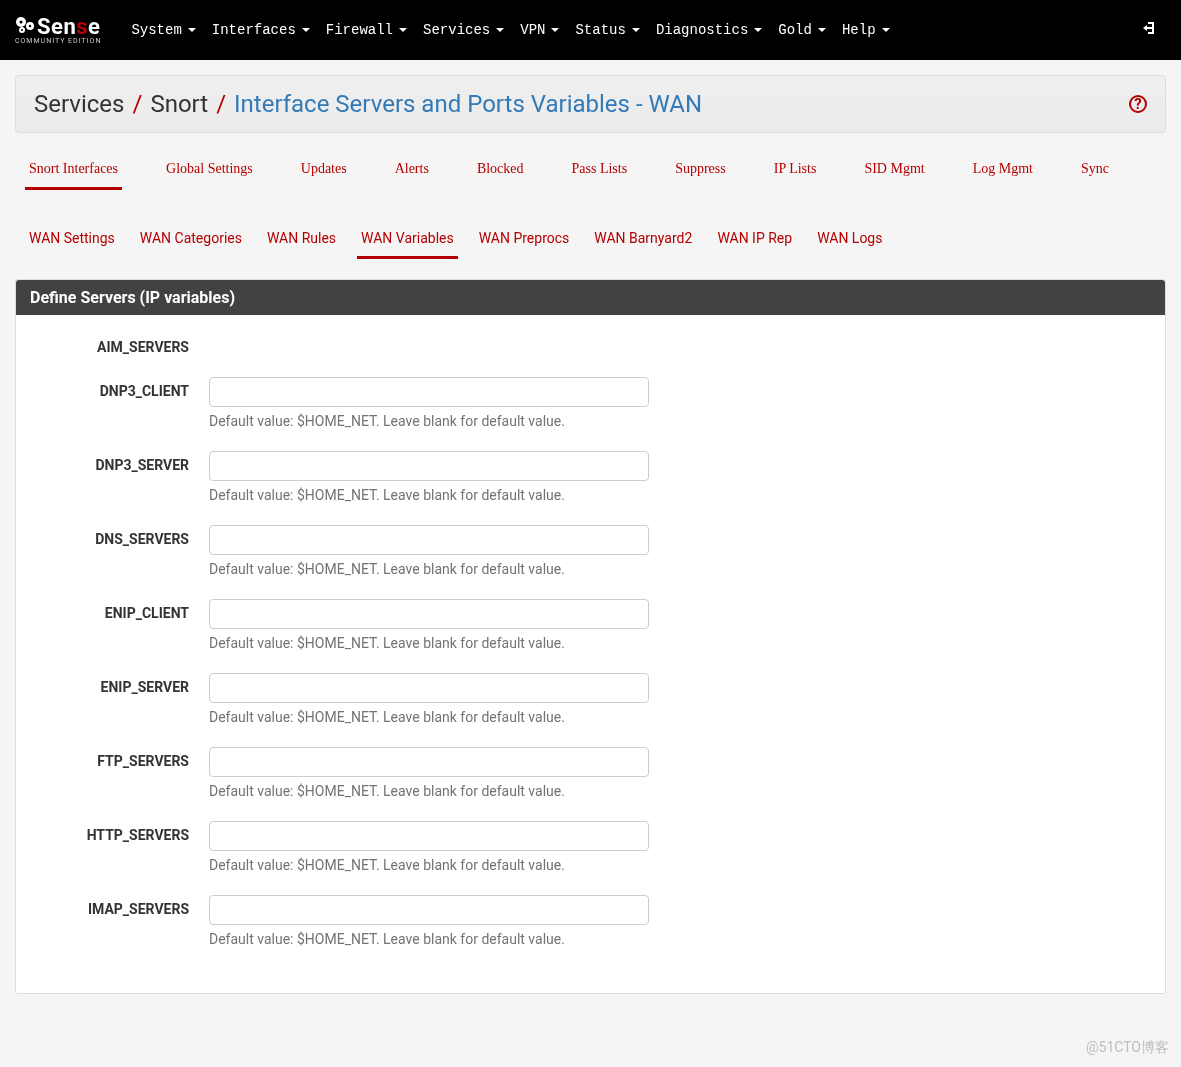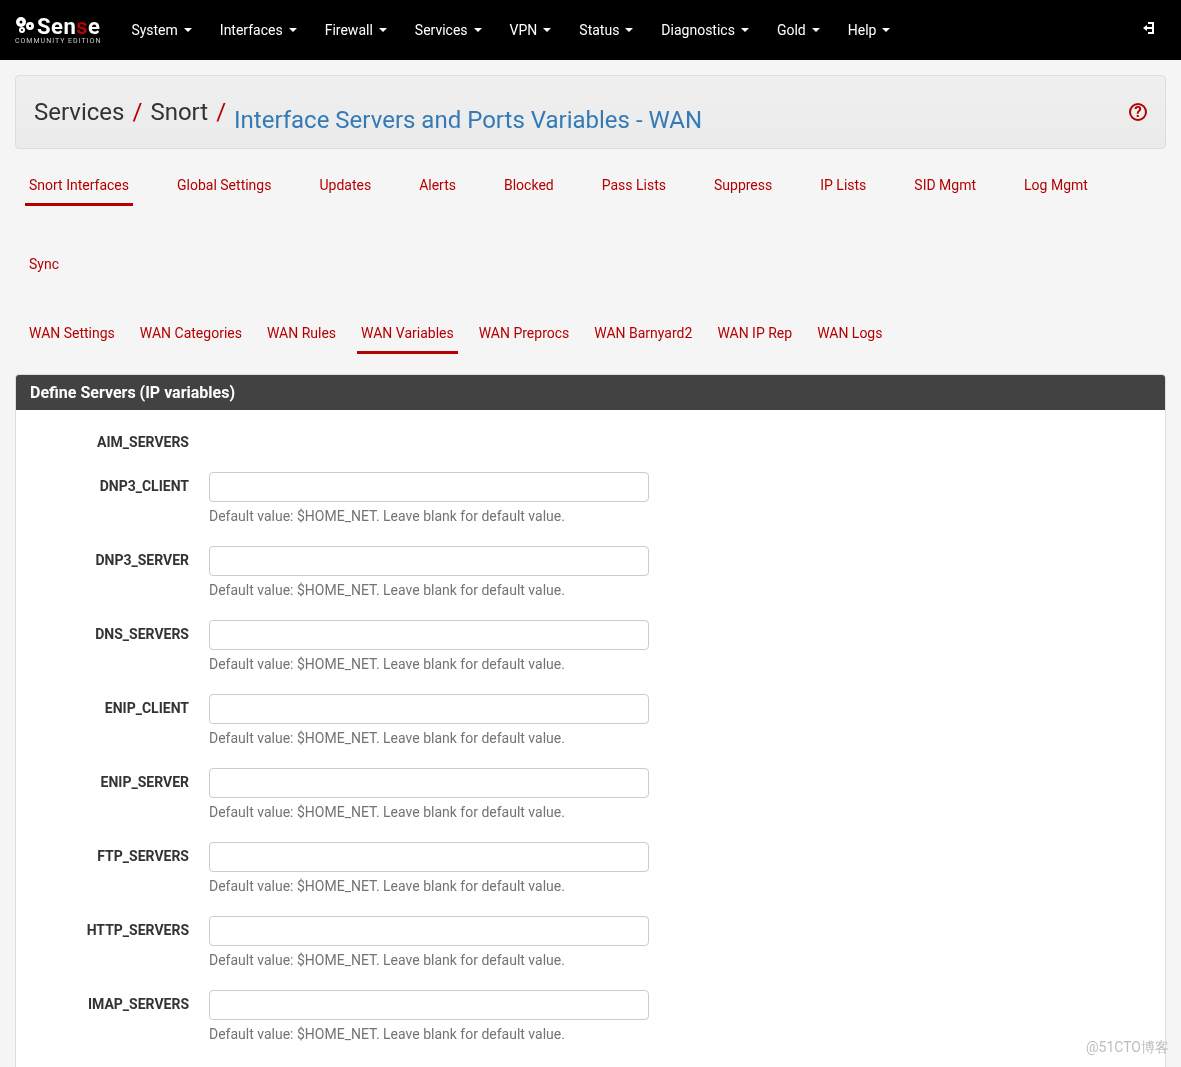--- a/index.html
+++ b/index.html
@@ -39,21 +39,21 @@
     font-size: 18px;
     margin-right: 2px;
     color: #fff;
   }
   .brand-top .red { color: #b50000; }
   .brand-sub {
     font-size: 7px;
     color: #ccc;
     letter-spacing: 1px;
   }
-  .nav { display: flex; gap: 28px; flex: 1; padding-left: 10px; }
+  .nav { display: flex; gap: 16px; flex: 1; padding-left: 10px; font-family: Liberation Mono, monospace; }
   .nav-item {
     color: #fff;
     font-size: 14px;
     cursor: pointer;
     display: flex;
     align-items: center;
     gap: 4px;
   }
   .caret {
     display: inline-block;
@@ -85,39 +85,40 @@
   .breadcrumb {
     font-size: 24px;
     display: flex;
     align-items: center;
     gap: 8px;
     font-weight: 400;
   }
   .breadcrumb a { text-decoration: none; }
   .bc-dark { color: #333; }
   .bc-sep { color: #b50000; }
-  .bc-blue { color: #337ab7; margin-top: 16px; }
+  .bc-blue { color: #337ab7; }
   .help-icon {
     color: #b50000;
     font-weight: 700;
     font-size: 15px;
     border: 2px solid #b50000;
     border-radius: 50%;
     width: 18px; height: 18px;
     display: flex;
     align-items: center;
     justify-content: center;
     cursor: pointer;
   }
   .tabs {
     display: flex;
     flex-wrap: wrap;
     gap: 40px;
     margin-bottom: 15px;
     padding-left: 10px;
+    font-family: Liberation Serif, serif;
   }
   .tab {
     color: #b50000;
     font-size: 14px;
     padding: 10px 4px;
     cursor: pointer;
     border-bottom: 3px solid transparent;
     white-space: nowrap;
   }
   .tab.active { border-bottom-color: #b50000; }

